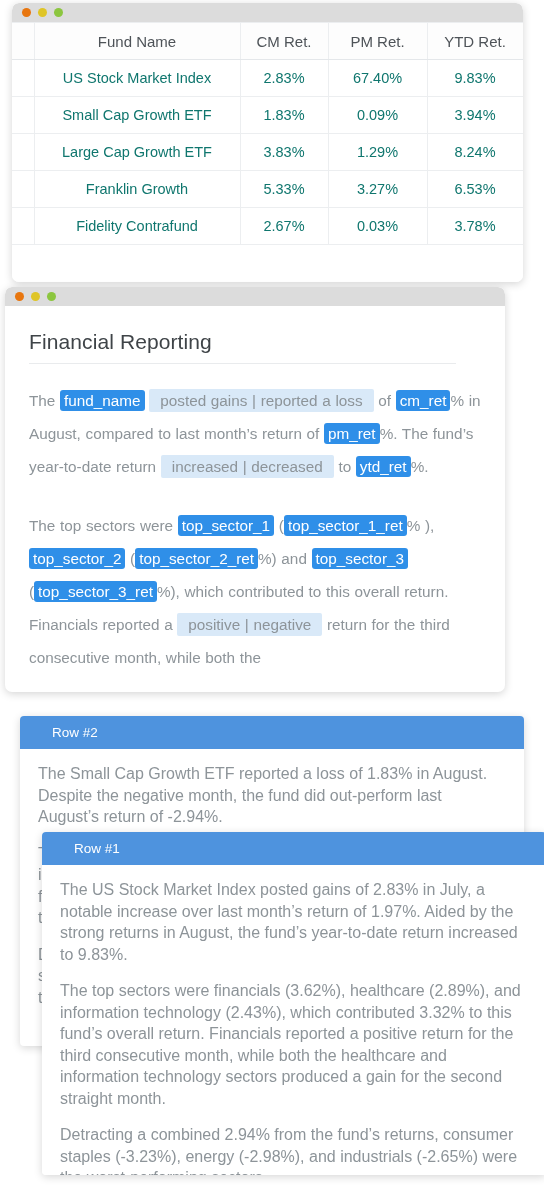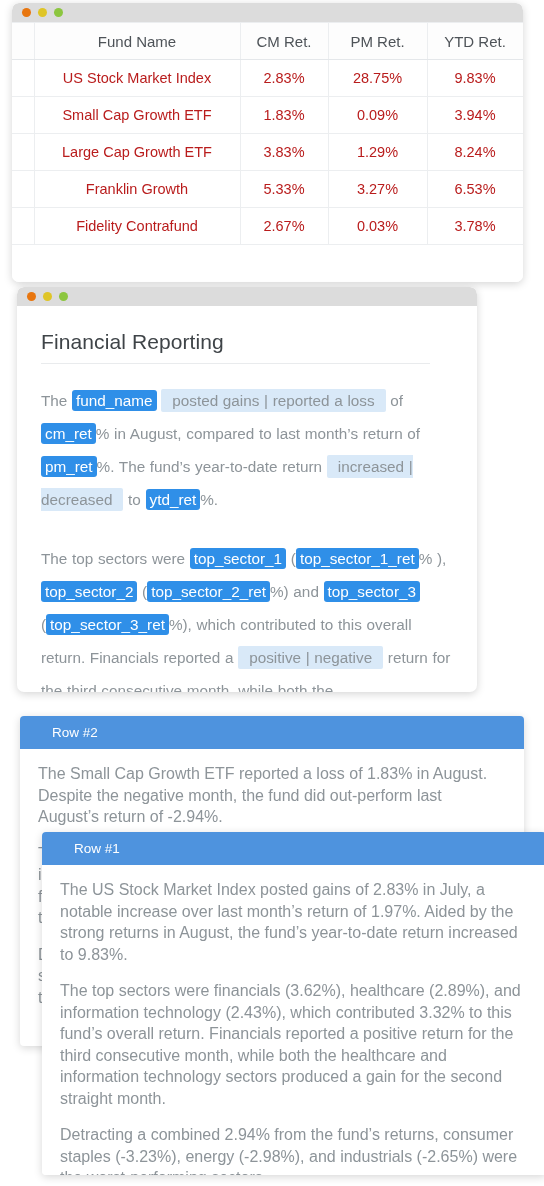--- a/index.html
+++ b/index.html
@@ -69,27 +69,27 @@
     padding: 0 12px;
     white-space: nowrap;
     overflow: hidden;
   }
   table.funds th {
     color: #4e5358;
     font-size: 15px;
     background: #fdfdfd;
     border-bottom: 1px solid #e4e7ea;
   }
-  table.funds td { color: #b91c1c; }
+  table.funds td { color: #0f766e; }
   table.funds th.gutter, table.funds td.gutter { border-left: none; }
 
   
   #win-template {
     left: 5px; top: 287px;
-    width: 460px; height: 405px; margin-left: 12px;
+    width: 500px; height: 405px;
   }
   .doc-body {
     padding: 20px 22px 0 24px;
     height: 386px;
     overflow: hidden;
   }
   .doc-title {
     font-size: 21px;
     color: #3f4448;
     font-weight: normal;
@@ -179,21 +179,21 @@
             <th>CM Ret.</th>
             <th>PM Ret.</th>
             <th>YTD Ret.</th>
           </tr>
         </thead>
         <tbody>
           <tr>
             <td class="gutter"></td>
             <td>US Stock Market Index</td>
             <td>2.83%</td>
-            <td>28.75%</td>
+            <td>67.40%</td>
             <td>9.83%</td>
           </tr>
           <tr>
             <td class="gutter"></td>
             <td>Small Cap Growth ETF</td>
             <td>1.83%</td>
             <td>0.09%</td>
             <td>3.94%</td>
           </tr>
           <tr>

